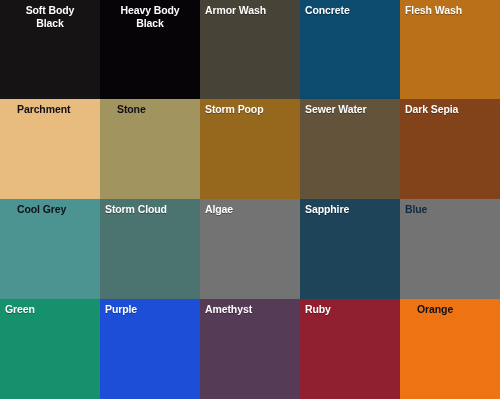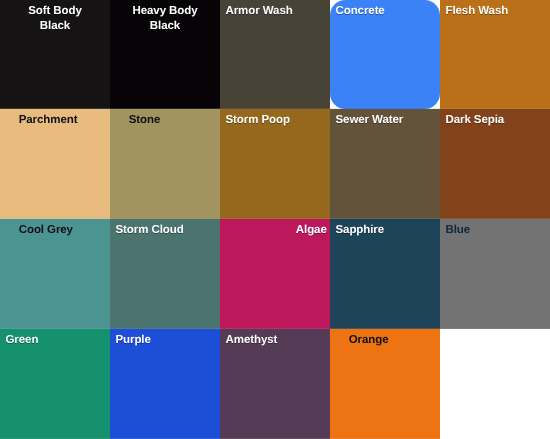--- a/index.html
+++ b/index.html
@@ -63,21 +63,21 @@
       <span class="swatch-label label-light centered">Soft Body
 Black</span>
     </div>
     <div class="swatch" style="background: rgb(6, 4, 6);">
       <span class="swatch-label label-light centered">Heavy Body
 Black</span>
     </div>
     <div class="swatch" style="background: rgb(71, 67, 55);">
       <span class="swatch-label label-light">Armor Wash</span>
     </div>
-    <div class="swatch" style="background: #3b82f6; border-radius: 14px;">
+    <div class="swatch" style="background: #0c4a6e;">
       <span class="swatch-label label-light">Concrete</span>
     </div>
     <div class="swatch" style="background: rgb(185, 112, 25); padding-left: 24px;">
       <span class="swatch-label label-light">Flesh Wash</span>
     </div>
     <div class="swatch" style="background: rgb(232, 188, 126);">
       <span class="swatch-label label-dark">Parchment</span>
     </div>
     <div class="swatch" style="background: rgb(162, 148, 94);">
       <span class="swatch-label label-dark">Stone</span>
@@ -90,34 +90,37 @@
     </div>
     <div class="swatch" style="background: rgb(130, 67, 27);">
       <span class="swatch-label label-light">Dark Sepia</span>
     </div>
     <div class="swatch" style="background: rgb(76, 148, 146);">
       <span class="swatch-label label-dark">Cool Grey</span>
     </div>
     <div class="swatch" style="background: rgb(75, 115, 112);">
       <span class="swatch-label label-light">Storm Cloud</span>
     </div>
-    <div class="swatch" style="background: #be185d; text-align: right;">
+    <div class="swatch" style="background: #737373;">
       <span class="swatch-label label-light">Algae</span>
     </div>
     <div class="swatch" style="background: rgb(30, 68, 89);">
       <span class="swatch-label label-light">Sapphire</span>
     </div>
     <div class="swatch" style="background: #737373;">
       <span class="swatch-label label-navy">Blue</span>
     </div>
     <div class="swatch" style="background: rgb(21, 145, 110);">
       <span class="swatch-label label-light">Green</span>
     </div>
     <div class="swatch" style="background: #1d4ed8;">
       <span class="swatch-label label-light">Purple</span>
     </div>
     <div class="swatch" style="background: rgb(85, 59, 86);">
       <span class="swatch-label label-light">Amethyst</span>
     </div>
+    <div class="swatch" style="background: rgb(144, 32, 47);">
+      <span class="swatch-label label-light">Ruby</span>
+    </div>
     <div class="swatch" style="background: rgb(238, 116, 19);">
       <span class="swatch-label label-dark">Orange</span>
     </div>
   </div>
 
 </body></html>

